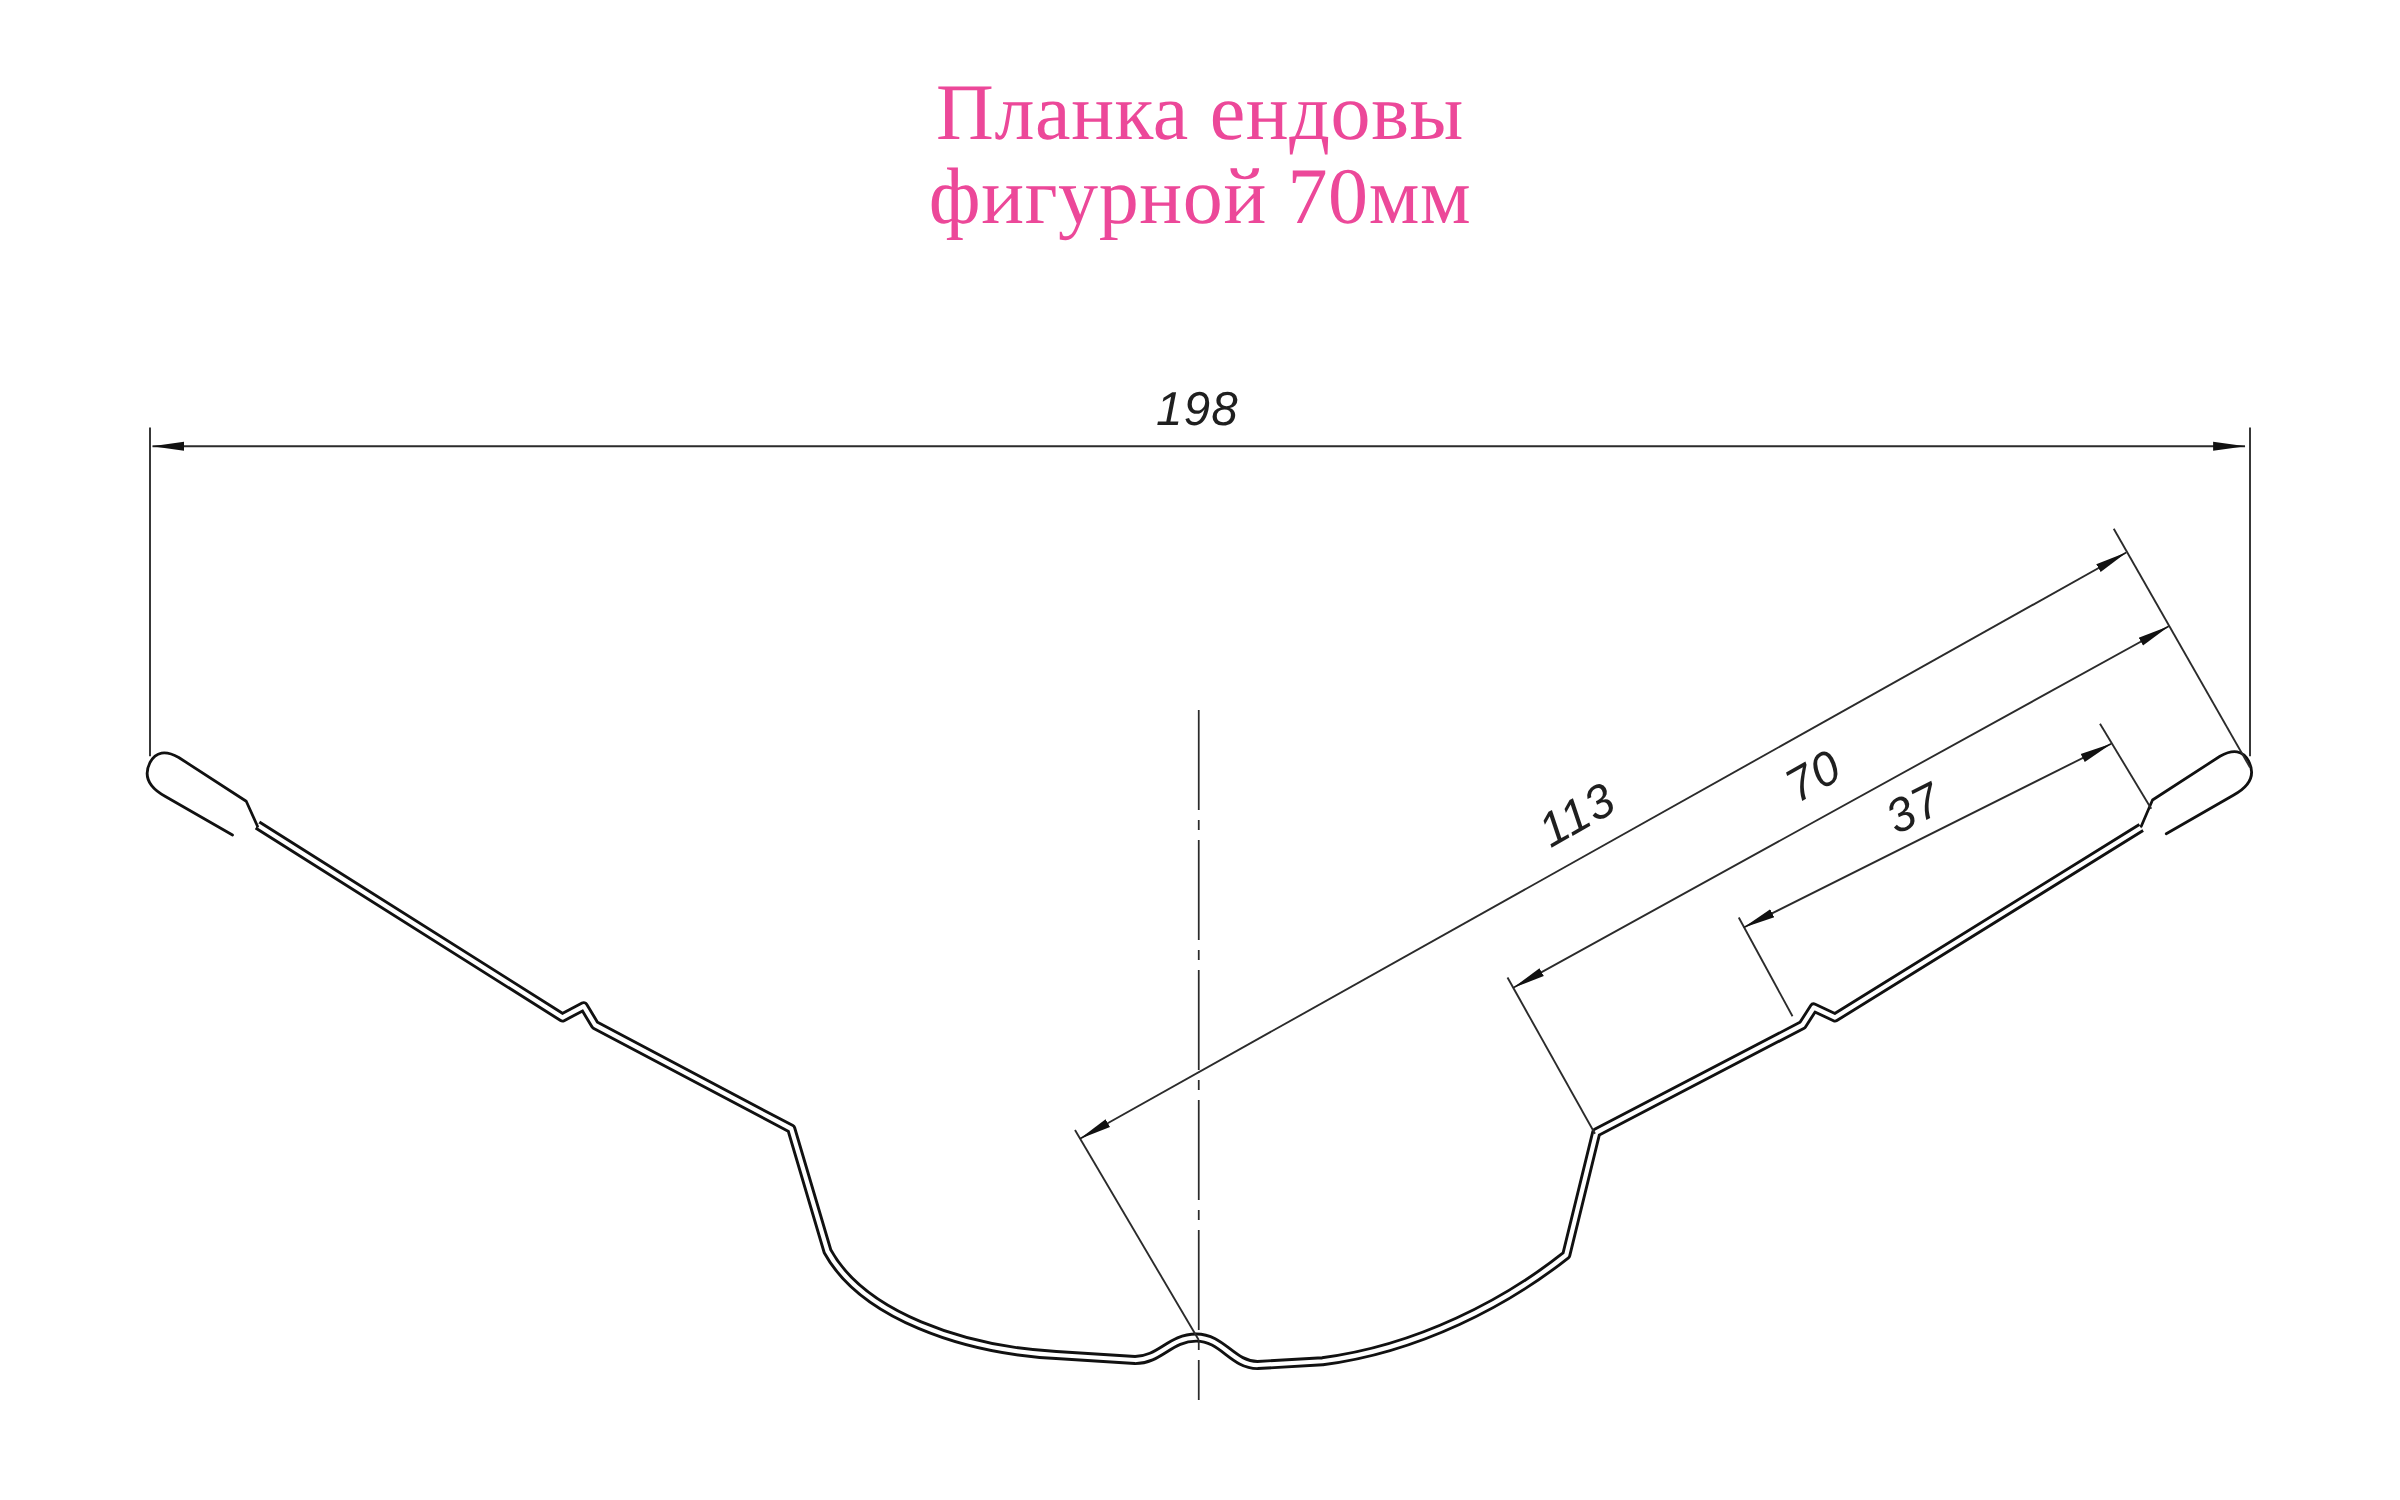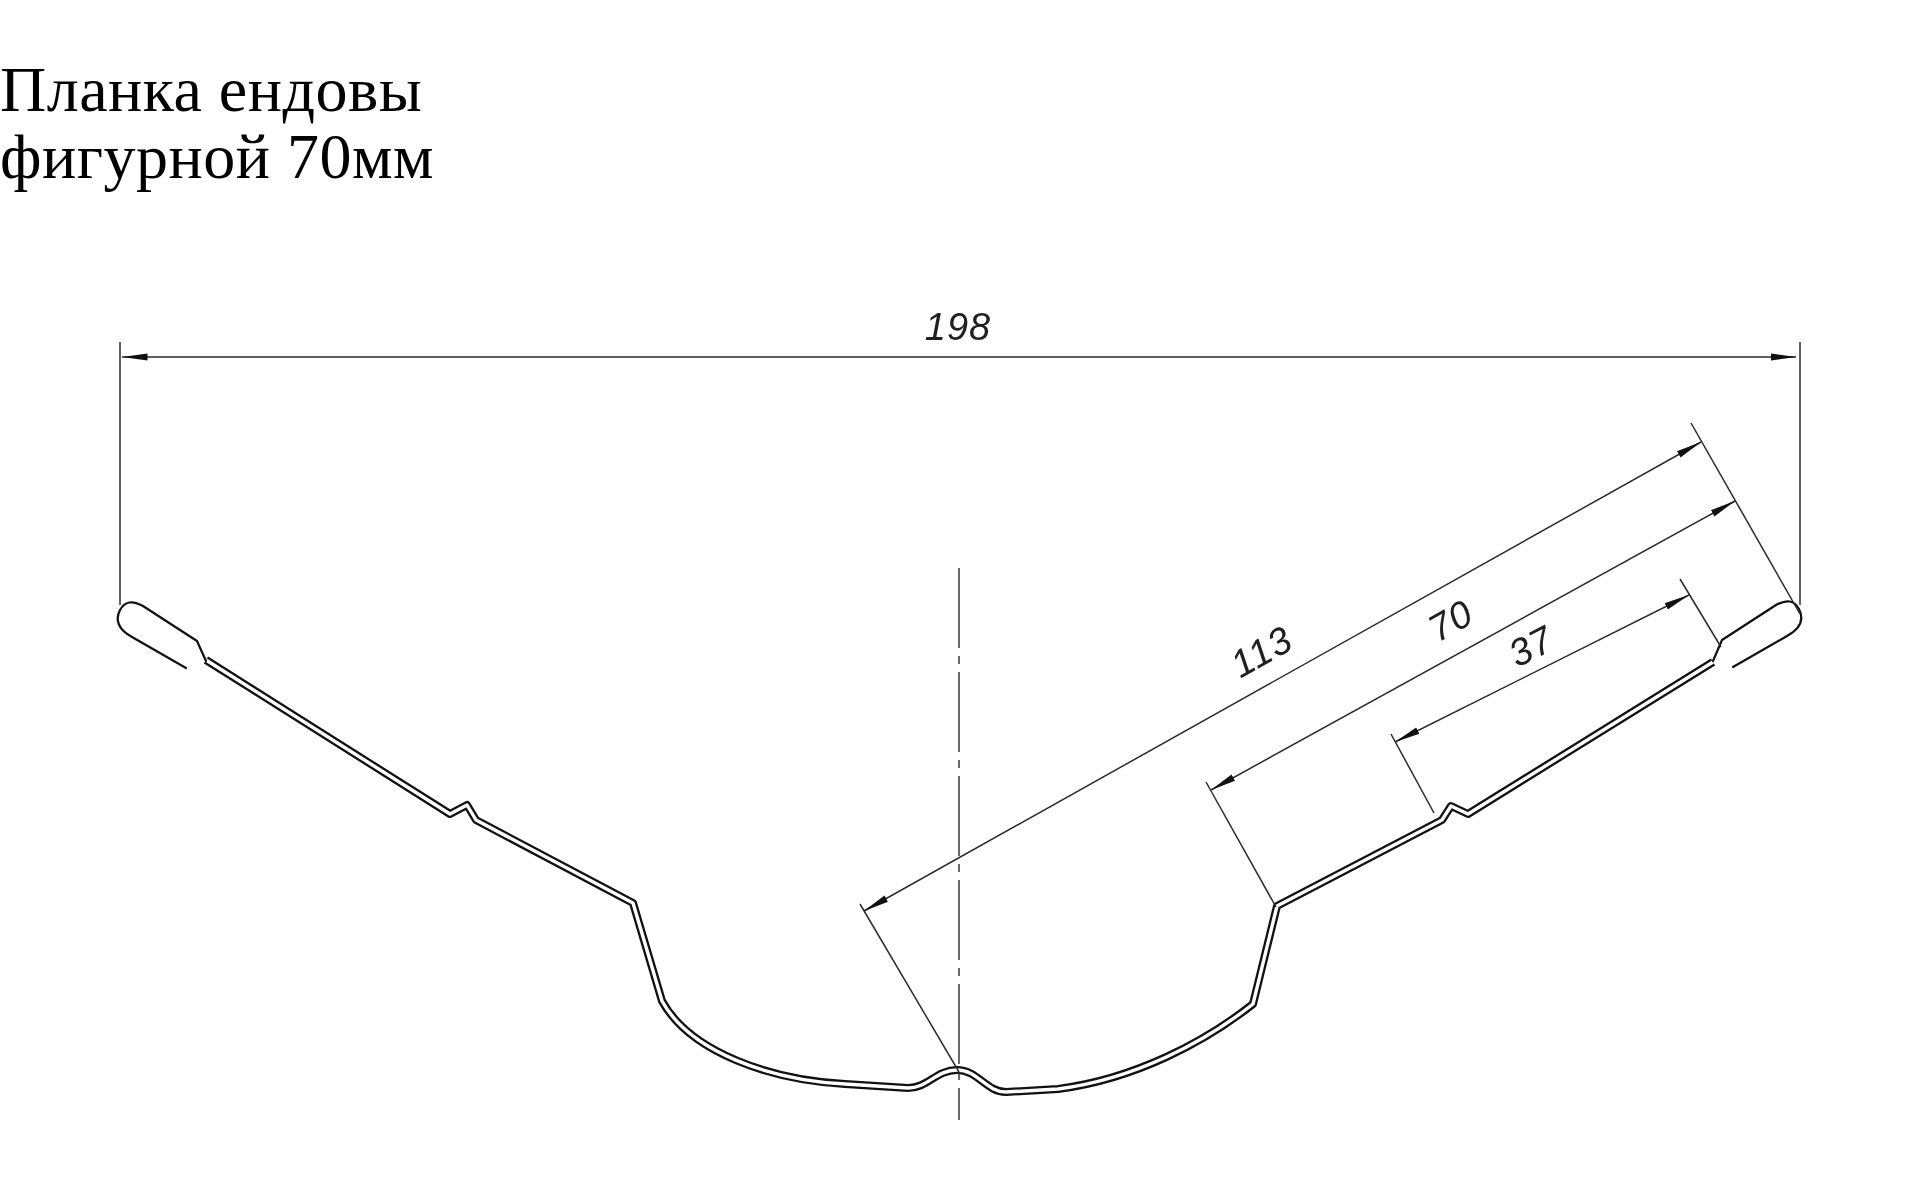--- a/index.html
+++ b/index.html
@@ -1,21 +1,21 @@
 <!DOCTYPE html>
 <html><head>
 <meta charset="utf-8">
 <style>
   html,body{margin:0;padding:0;background:#ffffff;}
   body{width:1920px;height:1200px;position:relative;overflow:hidden;
        font-family:"Liberation Sans",sans-serif;}
   .canvas{position:absolute;left:0;top:0;width:1920px;height:1200px;}
   .title-block{
     position:absolute;left:0;top:56px;width:100%;
-    color:#000000;
+    text-align:center;color:#ec4899;
     font-family:"Liberation Serif",serif;
     font-size:64px;line-height:67px;font-weight:400;
     letter-spacing:0.5px;
   }
   svg text.dim{
     font-family:"Liberation Sans",sans-serif;
     font-style:italic;font-weight:400;
     font-size:38px;fill:#1f1f1f;letter-spacing:1px;
   }
   svg .thin{stroke:#2b2b2b;stroke-width:1.5;fill:none;}

